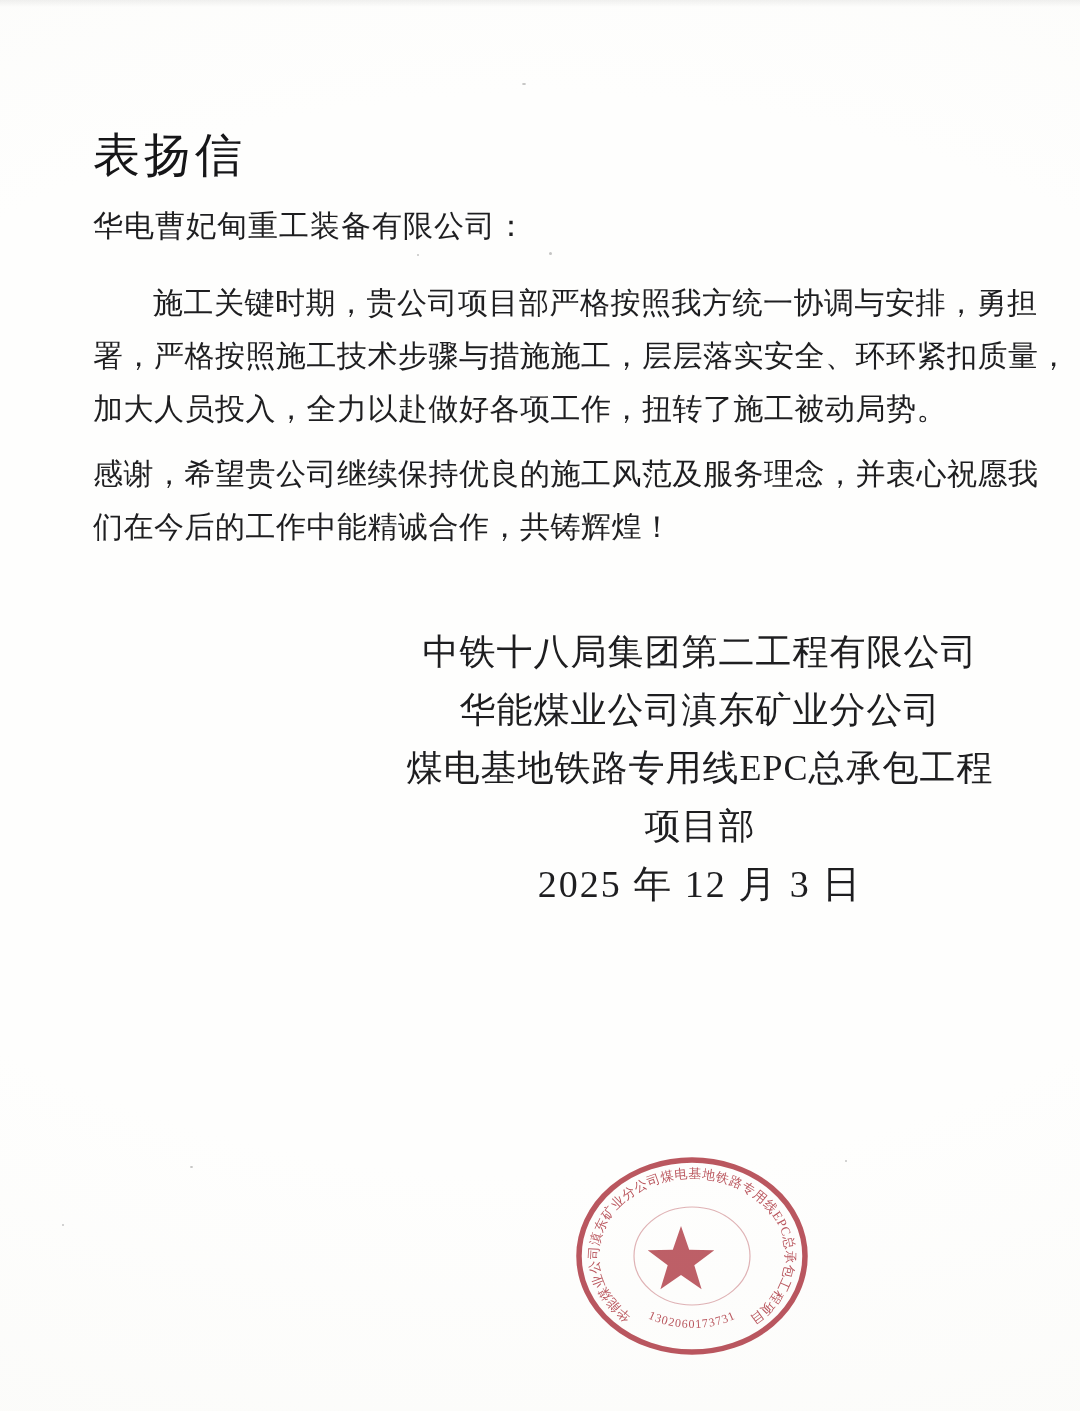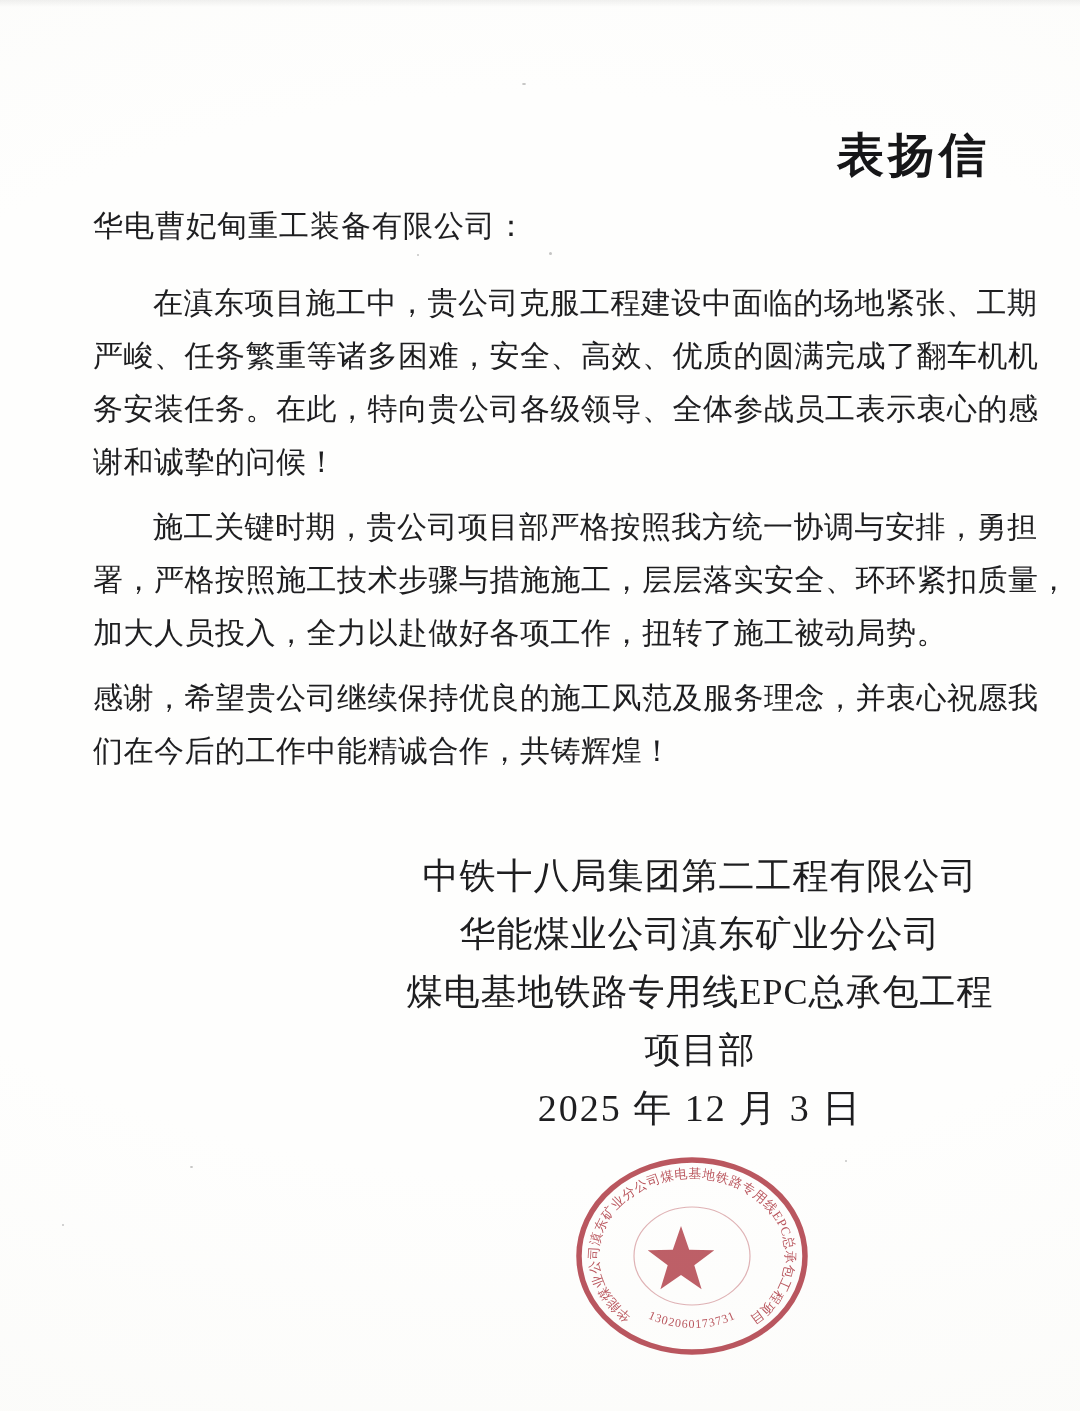--- a/index.html
+++ b/index.html
@@ -13,23 +13,23 @@
     overflow:hidden;
     font-family:"Liberation Serif","DejaVu Serif",serif;
     color:#1e1e20;
     box-sizing:border-box;
     padding:126px 90px 0 93px;
   }
   .title{
     margin:0 0 25px 0;
     font-size:47px;
     line-height:58px;
-    font-weight:700;
+    font-weight:400;
     letter-spacing:4px;
-    text-align:right;
+    text-align:left;
     color:#161618;
   }
   .salutation{
     font-size:30px;
     line-height:34px;
     margin:0 0 33px 0;
     letter-spacing:1px;
   }
   .para{margin:0 0 12px 0;}
   .para:last-of-type{margin-bottom:0;}
@@ -81,26 +81,20 @@
 </style>
 </head>
 <body>
 
 <div class="sheet">
 
   <h1 class="title">表扬信</h1>
 
   <div class="salutation">华电曹妃甸重工装备有限公司：</div>
 
-  <div class="para">
-    <div class="line first">在滇东项目施工中，贵公司克服工程建设中面临的场地紧张、工期</div>
-    <div class="line">严峻、任务繁重等诸多困难，安全、高效、优质的圆满完成了翻车机机</div>
-    <div class="line">务安装任务。在此，特向贵公司各级领导、全体参战员工表示衷心的感</div>
-    <div class="line last">谢和诚挚的问候！</div>
-  </div>
 
 
   <div class="para">
     <div class="line first">施工关键时期，贵公司项目部严格按照我方统一协调与安排，勇担</div>
     <div class="line">署，严格按照施工技术步骤与措施施工，层层落实安全、环环紧扣质量，</div>
     <div class="line last">加大人员投入，全力以赴做好各项工作，扭转了施工被动局势。</div>
   </div>
 
   <div class="para">
     <div class="line">感谢，希望贵公司继续保持优良的施工风范及服务理念，并衷心祝愿我</div>

